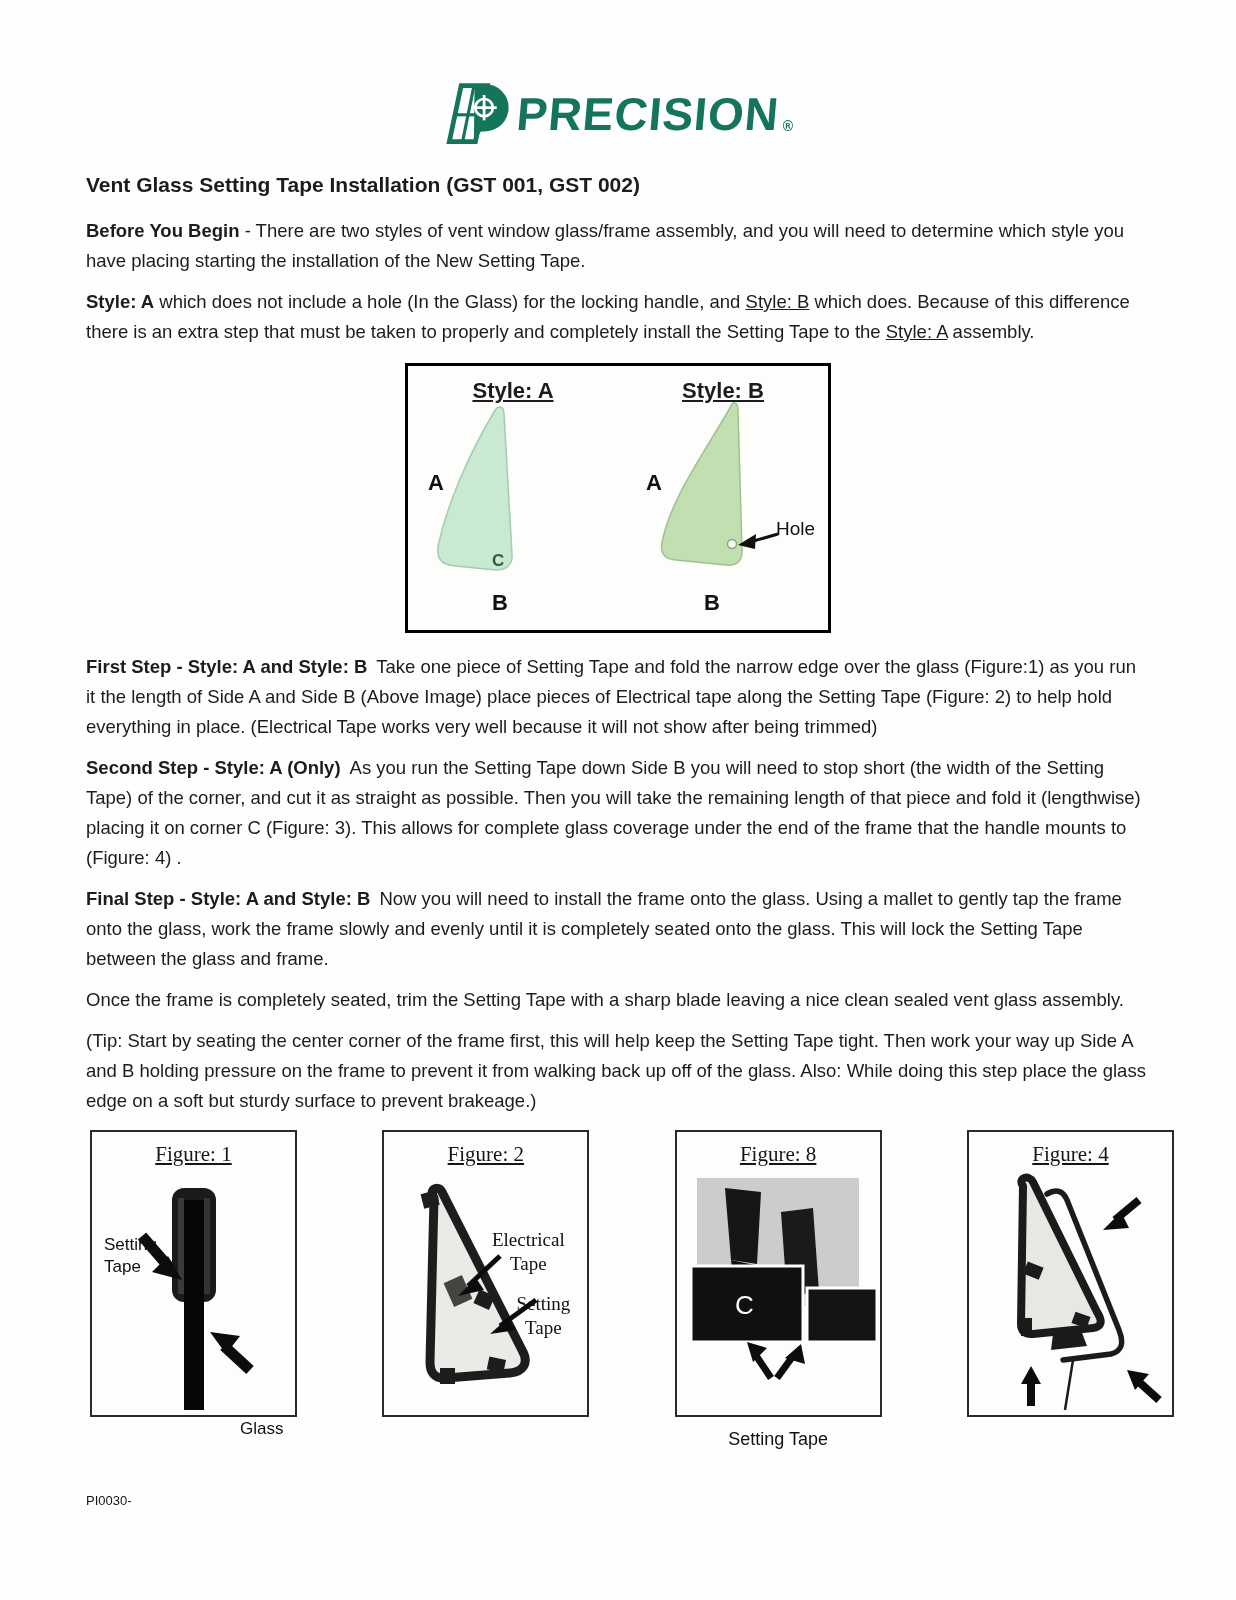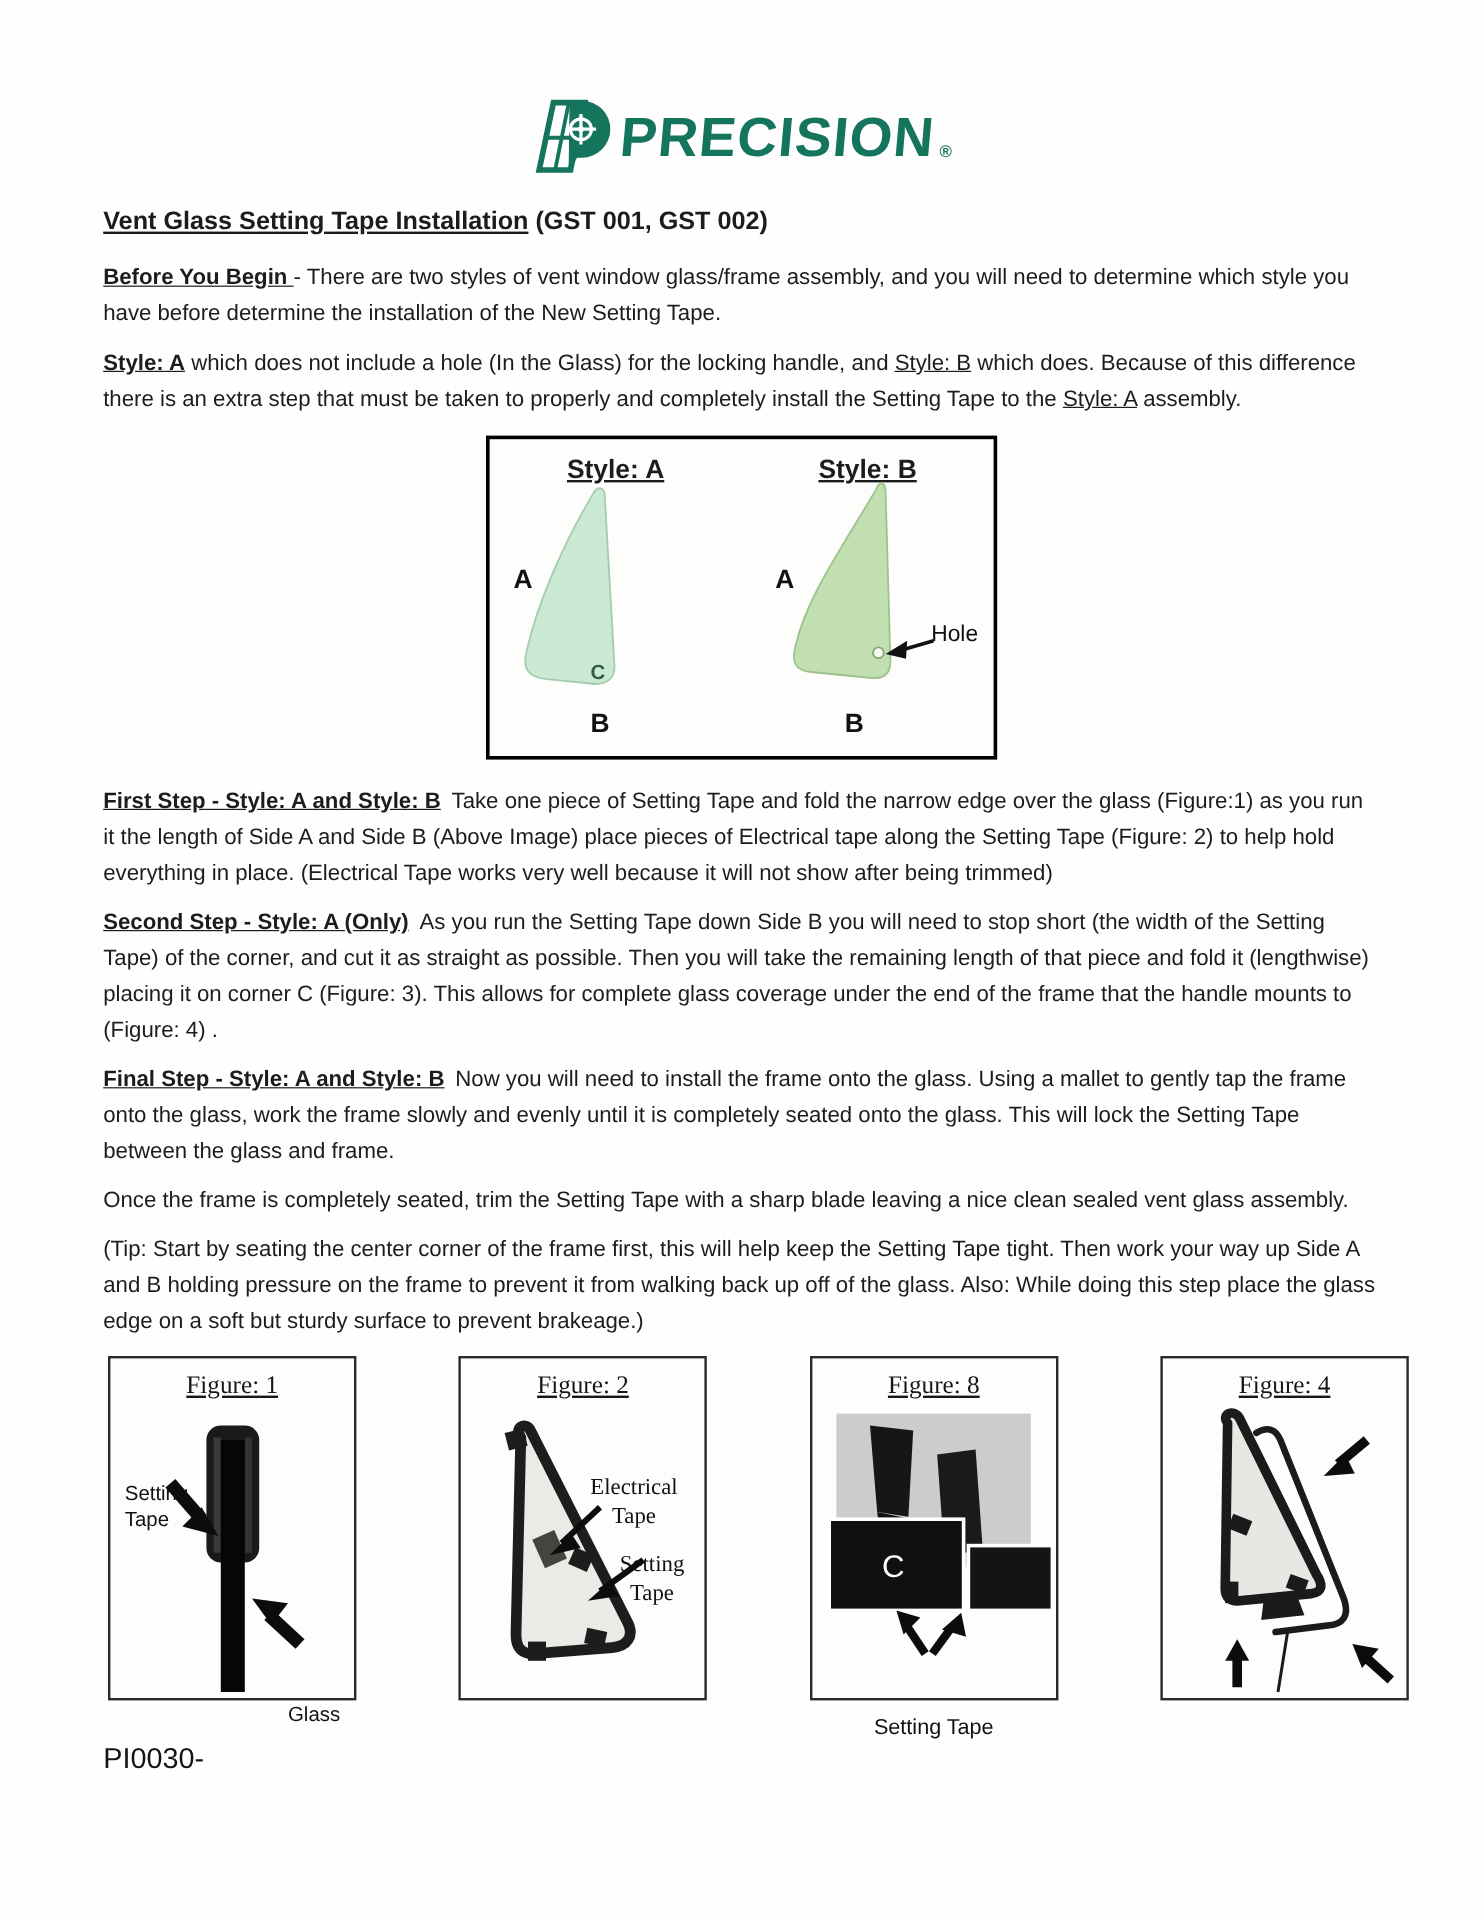--- a/index.html
+++ b/index.html
@@ -16,21 +16,21 @@
   .logo-row{display:flex;justify-content:center;align-items:center;padding-top:72px;height:84px;}
   .logo-icon{display:block;margin-right:6px;}
   .brand{
     font-size:46px;font-weight:800;letter-spacing:1px;
     color:#15745c;transform:skewX(-5deg);display:inline-block;
   }
   .reg{font-size:14px;color:#15745c;position:relative;top:12px;margin-left:4px;font-weight:700;}
   
   .title{margin:14px 0 16px 0;font-size:21px;line-height:30px;}
   .b{font-weight:bold;}
-  .bu{font-weight:bold;text-decoration:underline;}
+  .bu{font-weight:bold;}
   .u{text-decoration:underline;}
   p.body{margin:0 0 11px 0;font-size:18.5px;line-height:30px;max-width:1066px;}
   .lead{margin-right:9px;}
   
   .diagram{
     position:relative;width:420px;height:264px;
     border:3px solid #000;background:#fdfdfc;
     margin:16px auto 19px auto;
   }
   .dcol{position:absolute;top:0;bottom:0;width:210px;}
@@ -48,21 +48,21 @@
   }
   .fighead{
     margin-top:10px;text-align:center;
     font-family:"Liberation Serif","DejaVu Serif",serif;
     font-size:21px;text-decoration:underline;color:#161616;
   }
   .figsvg{position:absolute;left:0;top:40px;}
   .figlbl{position:absolute;font-size:17px;line-height:22px;color:#111;margin-top:48px;}
   .figlbl.serif{font-family:"Liberation Serif","DejaVu Serif",serif;font-size:19px;line-height:24px;}
   
-  .footer{position:absolute;left:86px;top:1452px;font-size:24px;color:#151515;}
+  .footer{position:absolute;left:86px;top:1493px;font-size:13px;color:#151515;}
 </style>
 </head>
 <body>
 
 <div class="page">
 
   <div class="logo-row">
     <svg class="logo-icon" width="68" height="82" viewBox="0 0 86 82">
       <polygon points="23,5 56,5 41,76 8,76" fill="#ffffff" stroke="#15745c" stroke-width="6"></polygon>
       <line x1="39" y1="6" x2="25" y2="75" stroke="#15745c" stroke-width="4"></line>
@@ -74,21 +74,21 @@
       <circle cx="52" cy="33" r="3" fill="#ffffff"></circle>
     </svg>
     <span class="brand">PRECISION</span>
     <span class="reg">®</span>
   </div>
 
   <div class="content">
 
     <p class="title"><span class="bu">Vent Glass Setting Tape Installation</span><span class="b"> (GST 001, GST 002)</span></p>
 
-    <p class="body"><span class="bu">Before You Begin </span><span>- There are two styles of vent window glass/frame assembly, and you will need to determine which style you have before determine the installation of the New Setting Tape.</span></p>
+    <p class="body"><span class="bu">Before You Begin </span><span>- There are two styles of vent window glass/frame assembly, and you will need to determine which style you have placing starting the installation of the New Setting Tape.</span></p>
 
     <p class="body"><span class="bu">Style: A</span><span> which does not include a hole (In the Glass) for the locking handle, and </span><span class="u">Style: B</span><span> which does.  Because of this difference there is an extra step that must be taken to properly and completely install the Setting Tape to the </span><span class="u">Style: A</span><span> assembly.</span></p>
 
     <div class="diagram">
       <div class="dcol left">
         <div class="dhead">Style: A</div>
         <svg class="dsvg" width="210" height="264" viewBox="0 0 210 264">
           <path d="M86,46 C90,38 96,40 96,48 L104,188 C105,199 98,204 88,204 L48,200 C32,199 27,191 31,176 C40,136 62,86 86,46 Z" fill="#c9e9d2" stroke="#a5cbae" stroke-width="1.5"></path>
           <text x="84" y="200" font-size="17" font-weight="bold" fill="#2f5d3f">C</text>
         </svg>

